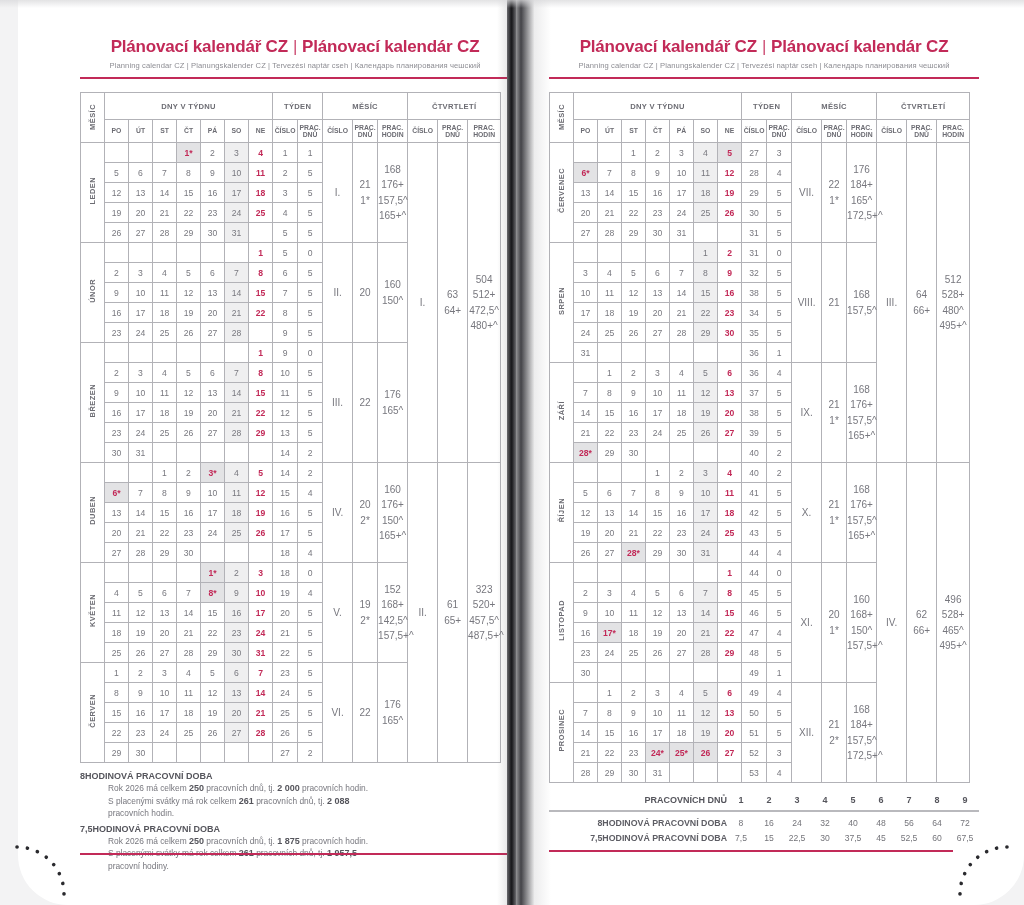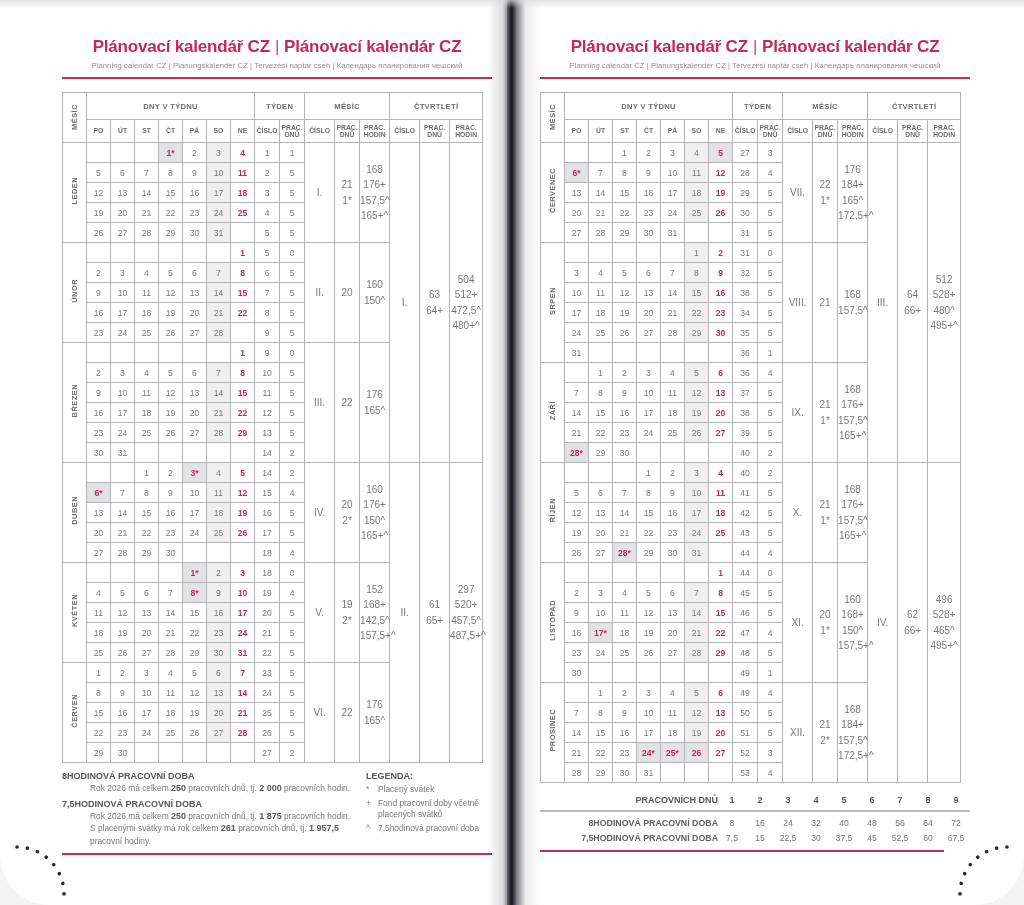--- a/index.html
+++ b/index.html
@@ -1,20 +1,20 @@
 <!DOCTYPE html>
 <html><head>
 <meta charset="utf-8">
 <style>
   html,body { margin:0; padding:0; }
   body {
     width:1024px; height:905px; position:relative; overflow:hidden;
     background:#f3f3f4; font-family:"Liberation Sans", sans-serif;
   }
-  .spread { position:absolute; inset:0; display:flex; }
+  .spread { position:absolute; inset:0; display:flex;padding-left:18px; }
   .page { width:512px; height:905px; background:#ffffff; position:relative; }
   .page-left  { border-bottom-left-radius:50px; }
   .page-right { border-bottom-right-radius:50px; }
   .page-left::after {
     content:""; position:absolute; top:0; right:0; width:24px; height:100%; pointer-events:none;
     background:linear-gradient(90deg, rgba(90,90,95,0) 0%, rgba(90,90,95,0.20) 60%, rgba(35,35,40,0.85) 100%);
   }
   .page-right::after {
     content:""; position:absolute; top:0; left:0; width:30px; height:100%; pointer-events:none;
     background:linear-gradient(270deg, rgba(120,120,125,0) 0%, rgba(140,140,145,0.16) 55%, rgba(35,35,40,0.85) 100%);
@@ -388,21 +388,21 @@
                 <div>165+^</div>
               </td>
               <td class="stat-cell" rowspan="15">
                 <div>II.</div>
               </td>
               <td class="stat-cell" rowspan="15">
                 <div>61</div>
                 <div>65+</div>
               </td>
               <td class="stat-cell" rowspan="15">
-                <div>297</div>
+                <div>323</div>
                 <div>520+</div>
                 <div>457,5^</div>
                 <div>487,5+^</div>
               </td>
             </tr>
             <tr class="week-row">
               <td class="day-cell hol">6*</td>
               <td class="day-cell">7</td>
               <td class="day-cell">8</td>
               <td class="day-cell">9</td>
@@ -581,42 +581,26 @@
               <td class="wk-cell">2</td>
             </tr>
           </tbody>
       </table>
 
       <div class="footer-left">
         <div class="ft-text">
           <div class="ft-h">8HODINOVÁ PRACOVNÍ DOBA</div>
           <div id="ft8-lines">
               <div class="ft-line"><span>Rok 2026 má celkem </span><b>250</b><span> pracovních dnů, tj. </span><b>2 000</b><span> pracovních hodin.</span></div>
+              <div class="ft-line"><span>S placenými svátky má rok celkem </span><b>261</b><span> pracovních dnů, tj. </span><b>2 088</b><span> pracovních hodin.</span></div>
             </div>
           <div class="ft-h sp">7,5HODINOVÁ PRACOVNÍ DOBA</div>
           <div id="ft75-lines">
               <div class="ft-line"><span>Rok 2026 má celkem </span><b>250</b><span> pracovních dnů, tj. </span><b>1 875</b><span> pracovních hodin.</span></div>
               <div class="ft-line"><span>S placenými svátky má rok celkem </span><b>261</b><span> pracovních dnů, tj. </span><b>1 957,5</b><span> pracovní hodiny.</span></div>
-            </div>
-        </div>
-        <div class="legend">
-          <div class="legend-title">LEGENDA:</div>
-          <div id="legend-items">
-              <div class="lg-row">
-                <span class="lg-sym">*</span>
-                <span class="lg-text">Placený svátek</span>
-              </div>
-              <div class="lg-row">
-                <span class="lg-sym">+</span>
-                <span class="lg-text">Fond pracovní doby včetně placených svátků</span>
-              </div>
-              <div class="lg-row">
-                <span class="lg-sym">^</span>
-                <span class="lg-text">7,5hodinová pracovní doba</span>
-              </div>
             </div>
         </div>
       </div>
       <div class="bottom-rule"></div>
     </div>
   </div>
 
   <div class="page page-right">
     <div class="content">
       <div class="title">

